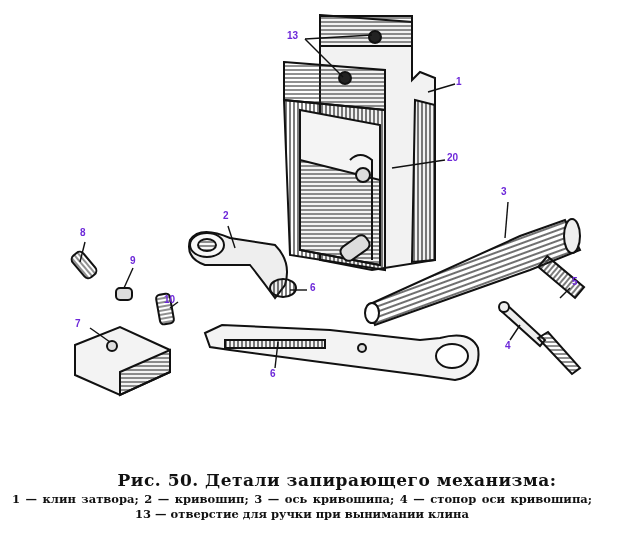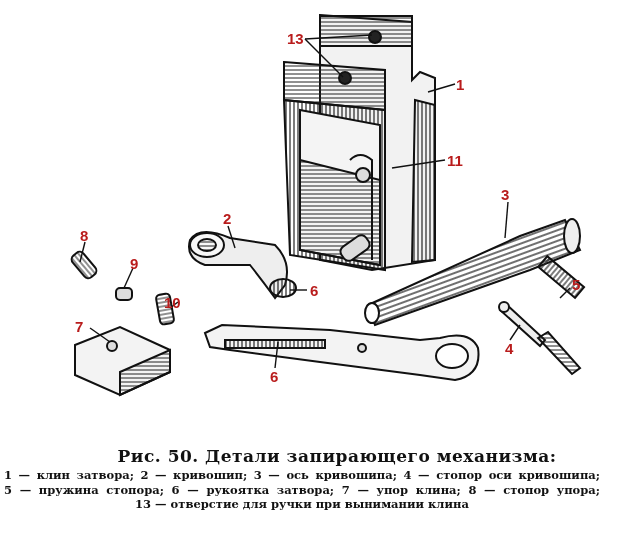--- a/index.html
+++ b/index.html
@@ -1,21 +1,21 @@
 <!DOCTYPE html>
 <html><head>
 <meta charset="utf-8">
 <style>
   html,body{margin:0;padding:0;background:#fff;}
   body{width:640px;height:545px;position:relative;overflow:hidden;font-family:"DejaVu Serif","Liberation Serif",serif;color:#111;}
   #figure{position:absolute;left:0;top:0;width:640px;height:440px;}
-  .lbl{position:absolute;font-family:"Liberation Sans","DejaVu Sans",sans-serif;font-weight:bold;font-size:15px;color:#b91c1c;line-height:1;}
-  #caption{position:absolute;left:0;top:446px;width:604px;}
+  .lbl{position:absolute;font-family:"Liberation Sans","DejaVu Sans",sans-serif;font-weight:bold;font-size:10px;color:#6d28d9;line-height:1;}
+  #caption{position:absolute;left:0;top:470px;width:604px;}
   .cap-title{text-align:center;font-size:17px;font-weight:bold;letter-spacing:0.5px;margin-left:70px;margin-bottom:2px;}
-  .cap-line{font-size:11.5px;font-weight:bold;line-height:14.5px;white-space:nowrap;text-align:justify;text-align-last:justify;padding:0 4px;}
+  .cap-line{font-size:11.5px;font-weight:bold;line-height:14.5px;white-space:nowrap;text-align:justify;text-align-last:justify;padding:0 12px;}
   .cap-line.center{text-align:right;text-align-last:center;}
 </style>
 </head>
 <body>
 
 <div id="figure">
   <svg width="640" height="440" viewBox="0 0 640 440">
     <defs>
       <pattern id="hatch" width="4" height="4" patternUnits="userSpaceOnUse">
         <line x1="0" y1="2" x2="4" y2="2" stroke="#222" stroke-width="1"></line>
@@ -102,31 +102,30 @@
       <line x1="275" y1="368" x2="278" y2="342"></line>
       <line x1="90" y1="328" x2="110" y2="342"></line>
       <line x1="85" y1="242" x2="80" y2="262"></line>
       <line x1="133" y1="268" x2="124" y2="288"></line>
       <line x1="178" y1="302" x2="170" y2="308"></line>
     </g>
   </svg>
 
   <div class="lbl" style="left:287px;top:31px">13</div>
   <div class="lbl" style="left:456px;top:77px">1</div>
-  <div class="lbl" style="left:447px;top:153px">11</div>
+  <div class="lbl" style="left:447px;top:153px">20</div>
   <div class="lbl" style="left:501px;top:187px">3</div>
   <div class="lbl" style="left:223px;top:211px">2</div>
   <div class="lbl" style="left:80px;top:228px">8</div>
   <div class="lbl" style="left:130px;top:256px">9</div>
   <div class="lbl" style="left:572px;top:277px">5</div>
   <div class="lbl" style="left:310px;top:283px">6</div>
   <div class="lbl" style="left:164px;top:295px">10</div>
   <div class="lbl" style="left:75px;top:319px">7</div>
   <div class="lbl" style="left:505px;top:341px">4</div>
   <div class="lbl" style="left:270px;top:369px">6</div>
 </div>
 
 <div id="caption">
   <div class="cap-title">Рис. 50. Детали запирающего механизма:</div>
   <div class="cap-line">1 — клин затвора;  2 — кривошип;  3 — ось кривошипа;  4 — стопор оси кривошипа;</div>
-  <div class="cap-line">5 — пружина стопора;  6 — рукоятка затвора;  7 — упор клина;  8 — стопор упора;</div>
   <div class="cap-line center">13 — отверстие для ручки при вынимании клина</div>
 </div>
 
 </body></html>

